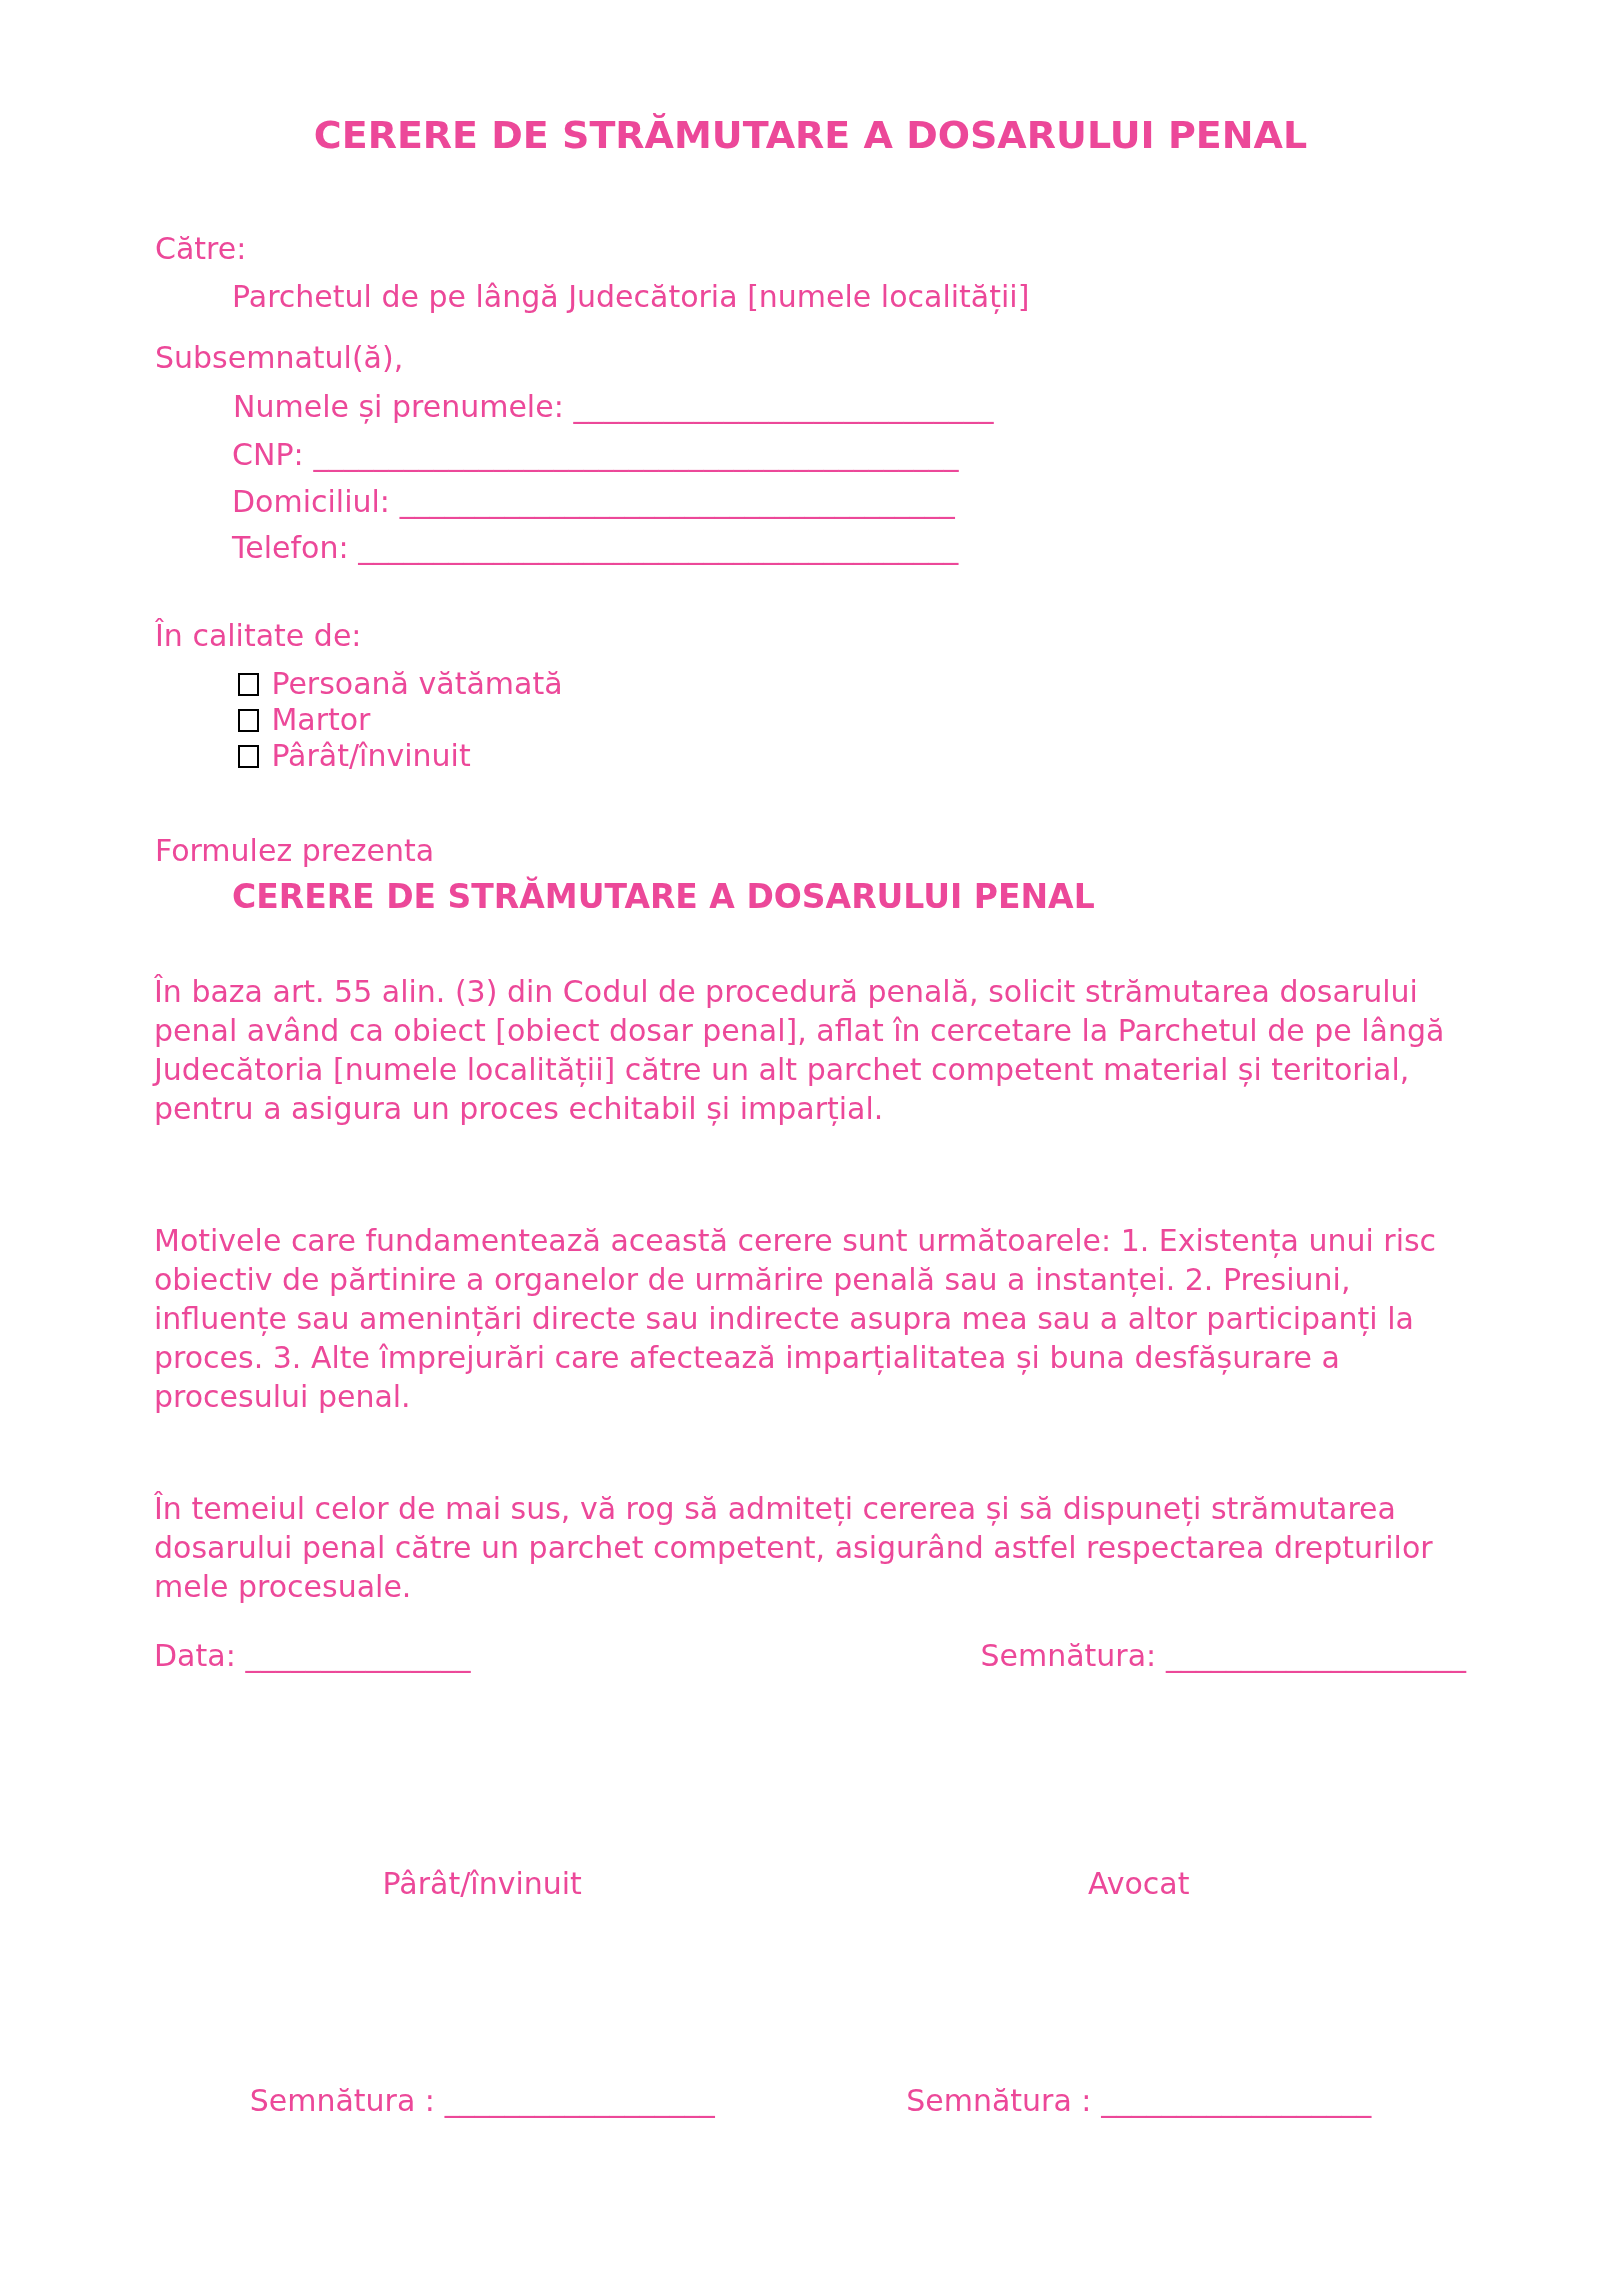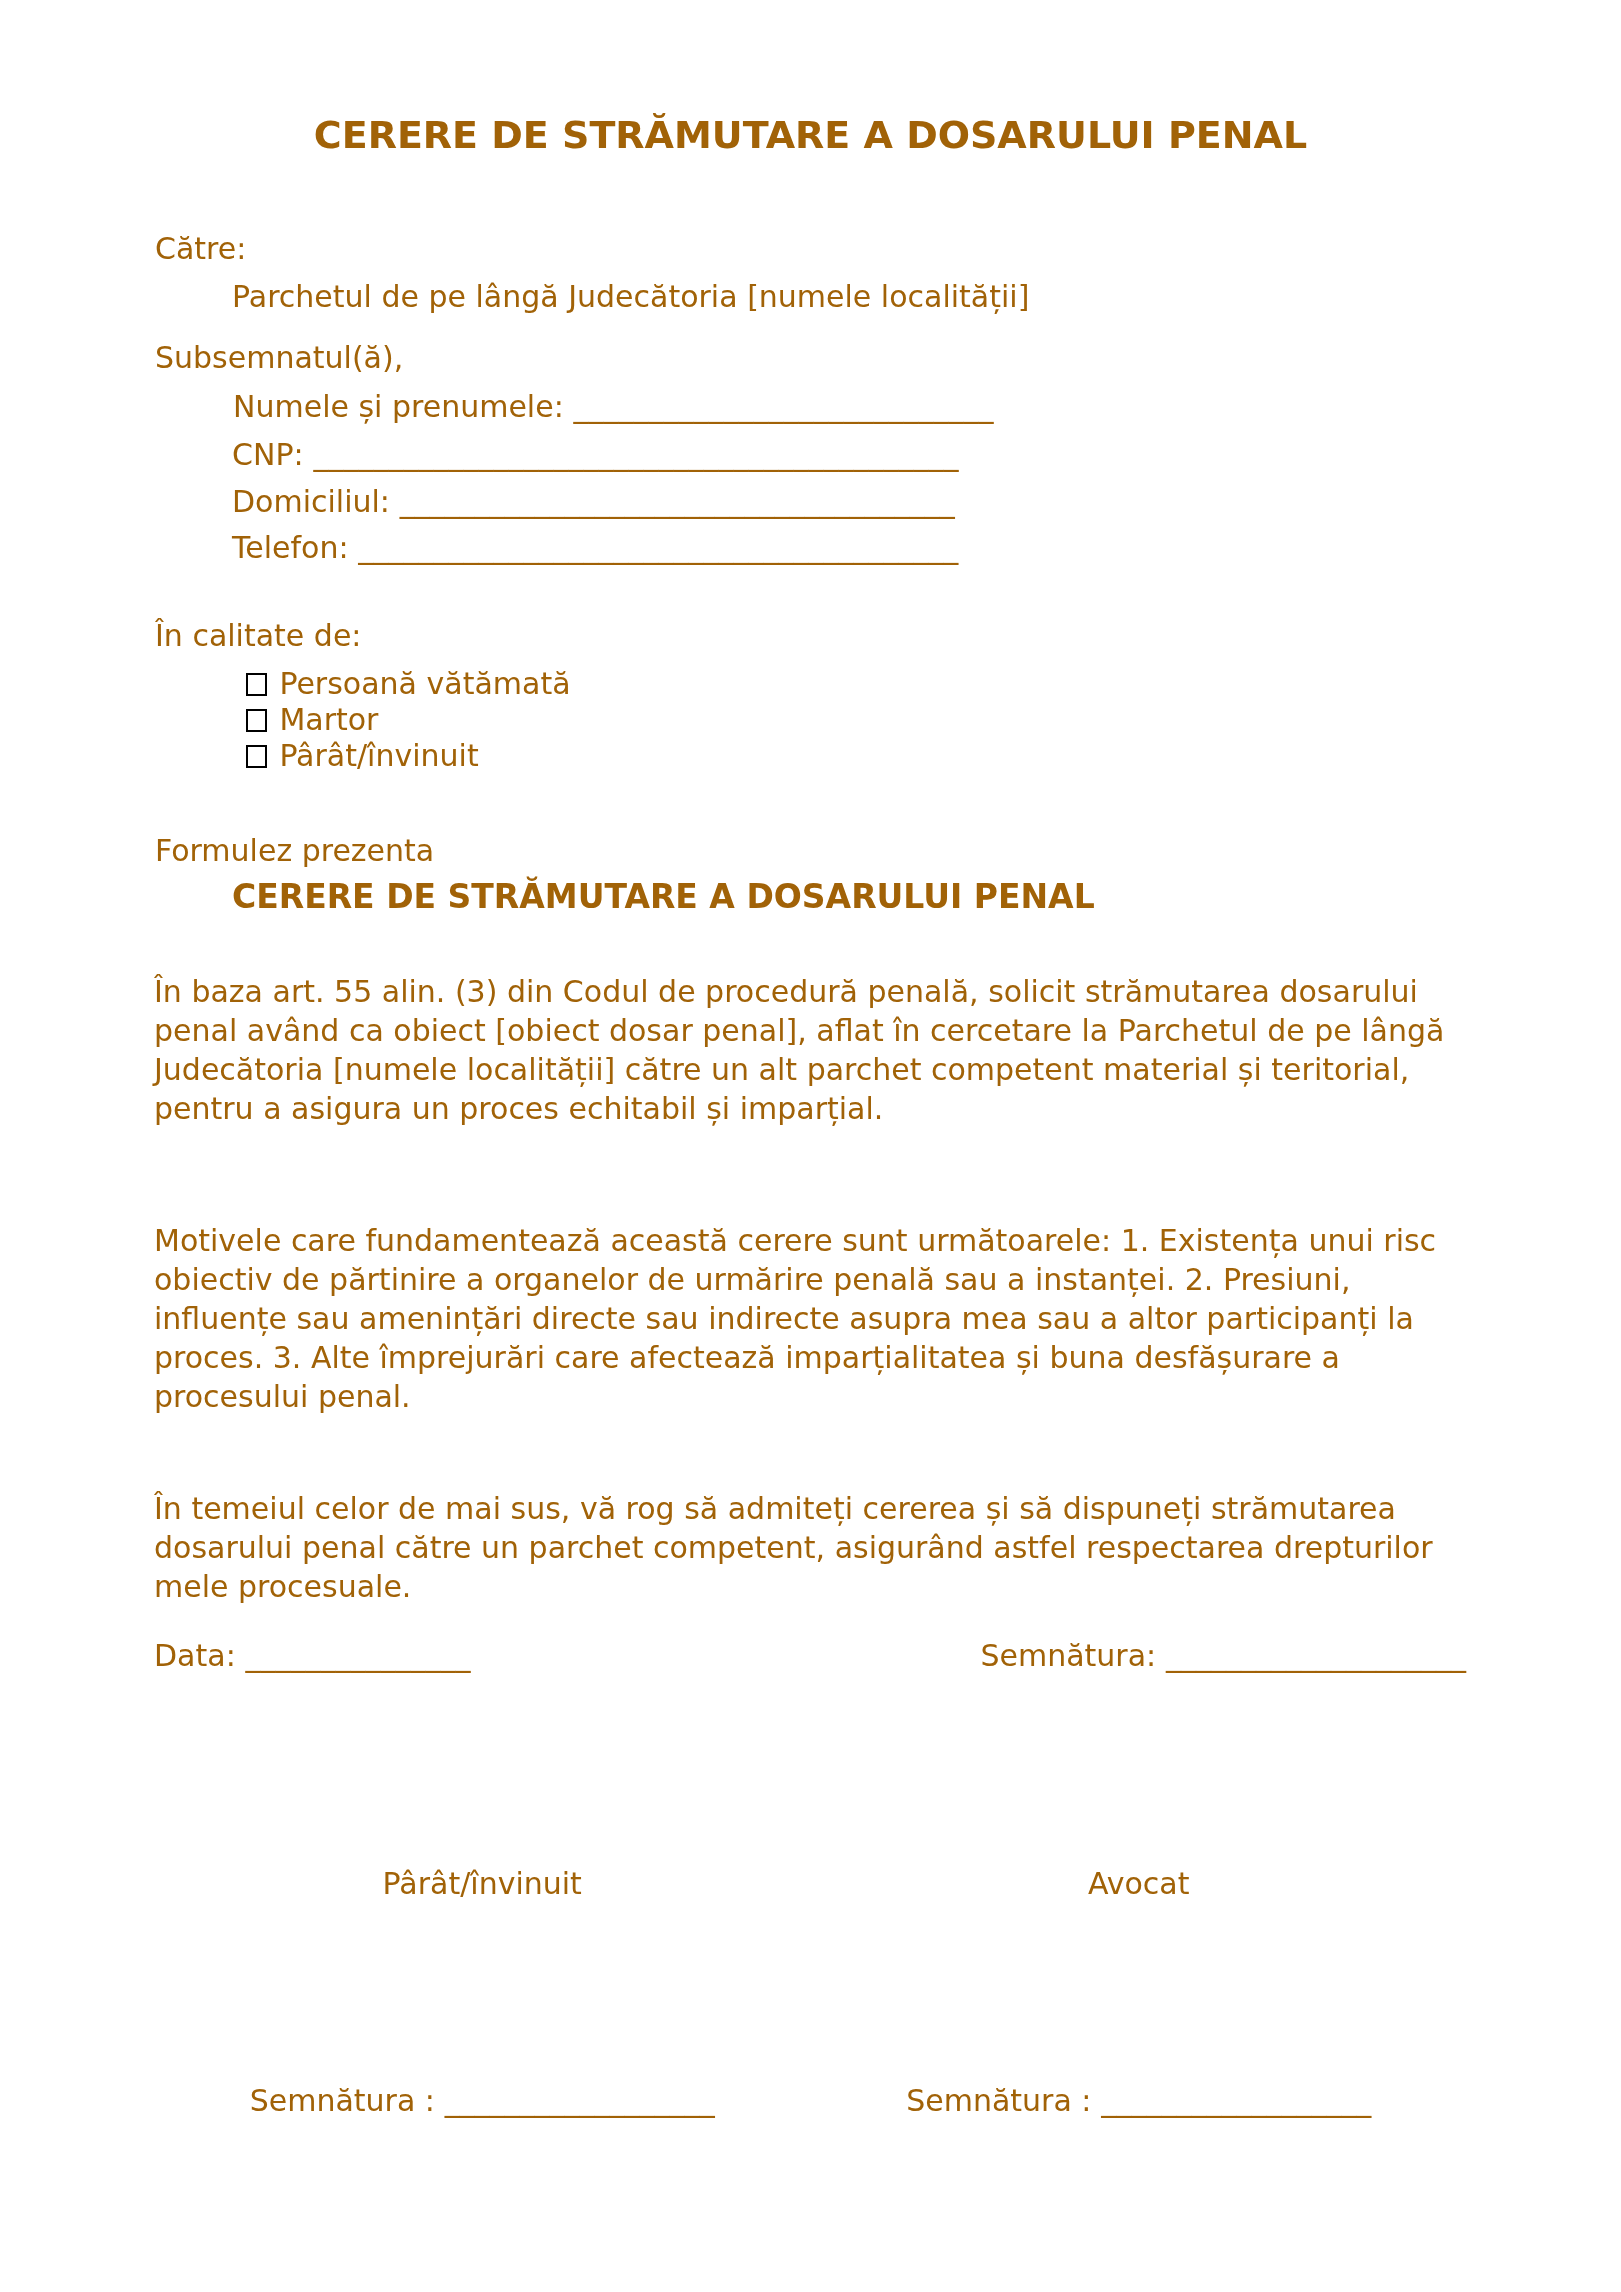--- a/index.html
+++ b/index.html
@@ -1,40 +1,40 @@
 <!DOCTYPE html>
 <html><head>
 <meta charset="utf-8">
 <style>
   html,body{margin:0;padding:0;background:#fff;}
   .page{
     position:relative;
     width:1621px;height:2293px;
-    background:#fff;color:#a16207;
+    background:#fff;color:#ec4899;
     font-family:"DejaVu Sans",sans-serif;
     font-size:30px;line-height:1;
     overflow:hidden;
   }
   .abs{position:absolute;white-space:nowrap;}
   .b{font-weight:normal;}
   .doc-title{
     left:0;top:116px;width:1621px;
     text-align:center;font-weight:bold;font-size:38px;
   }
   .doc-title2{
     left:232px;top:880px;
     font-weight:bold;font-size:33px;
   }
   .para{
     position:absolute;left:154px;width:1313px;
     line-height:39px;white-space:normal;
   }
   .blank{letter-spacing:0;}
   .blank.gap{margin-left:9.8px;}
-  .cbrow{position:absolute;left:246px;}
+  .cbrow{position:absolute;left:238px;}
   .cbox{
     display:inline-block;width:16.7px;height:18.6px;
     border:2px solid #000;vertical-align:-2px;margin-right:12.7px;
     background:#fff;
   }
   .flexrow{
     position:absolute;left:154px;width:1312px;
     display:flex;justify-content:space-between;
   }
   .col2row{

